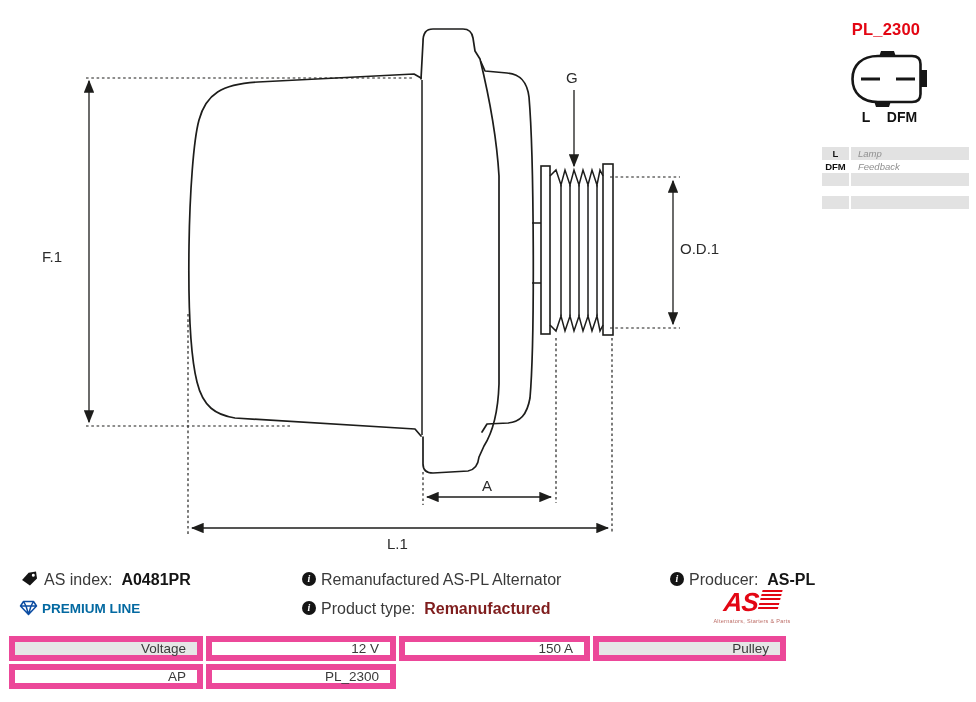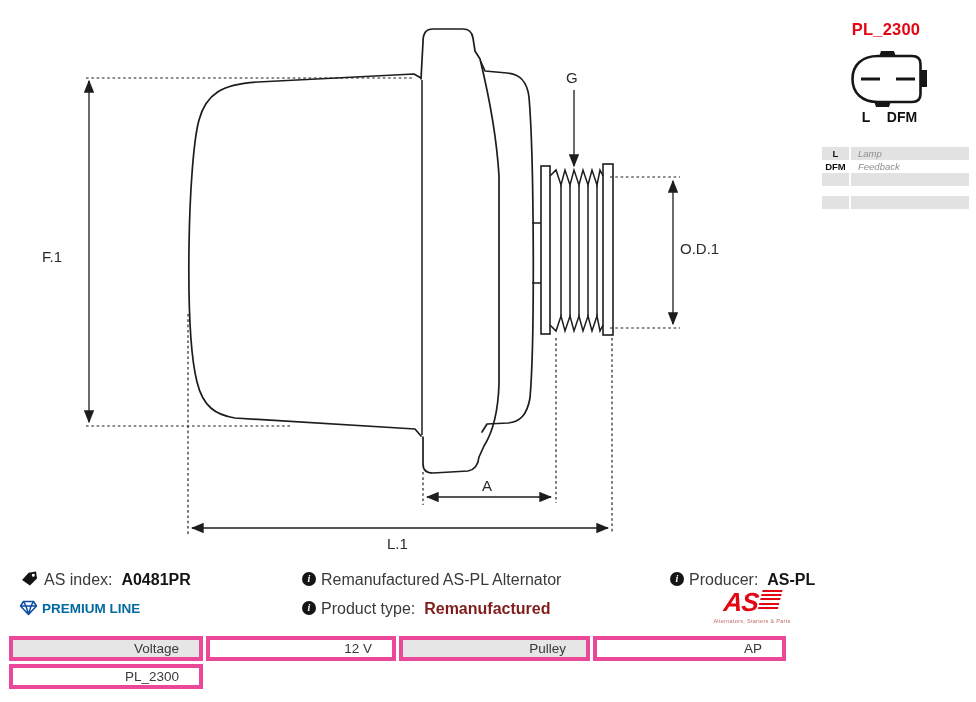--- a/index.html
+++ b/index.html
@@ -46,22 +46,22 @@
   .as-logo-text{font-style:italic;font-weight:bold;font-size:26px;line-height:24px;
                 color:#e30613;transform:skewX(-6deg);letter-spacing:-1px;}
   .as-logo-flag{width:20px;height:21px;margin-left:2px;transform:skewX(-14deg);
                 background:repeating-linear-gradient(to bottom,#e30613 0 2px,#ffffff 2px 4.2px);}
   .as-logo-tagline{margin-top:2px;font-size:5.5px;letter-spacing:.3px;color:#bb6a64;}
 
   
   .specs{position:absolute;left:9px;top:636px;display:grid;
          grid-template-columns:194px 190px 191px 193px;grid-auto-rows:25px;gap:3px;
          font-size:13.5px;color:#3a3a3a;}
-  .cell{display:flex;align-items:center;justify-content:flex-end;padding-right:20px;
-        border:4px solid #ec4899;box-sizing:border-box;background:#fff;}
+  .cell{display:flex;align-items:center;justify-content:flex-end;padding-right:11px;
+        border:6px solid #ec4899;box-sizing:border-box;background:#fff;}
   .cell.lab{background:#e6e6e6;}
 </style>
 </head>
 <body>
 
 <div class="page">
 
   <svg class="diagram" width="830" height="562" viewBox="0 0 830 562">
     <defs>
       <marker id="arr" viewBox="0 0 10 8" refX="9" refY="4" markerWidth="10" markerHeight="8" orient="auto-start-reverse">
@@ -196,19 +196,20 @@
     <div class="as-logo-mark">
       <span class="as-logo-text">AS</span>
       <span class="as-logo-flag"></span>
     </div>
     <div class="as-logo-tagline">Alternators, Starters &amp; Parts</div>
   </div>
 
   <div class="specs">
     <div class="cell lab">Voltage</div>
     <div class="cell">12 V</div>
+    <div class="cell">150 A</div>
 
     <div class="cell lab">Pulley</div>
     <div class="cell">AP</div>
     <div class="cell">PL_2300</div>
   </div>
 
 </div>
 
 </body></html>

